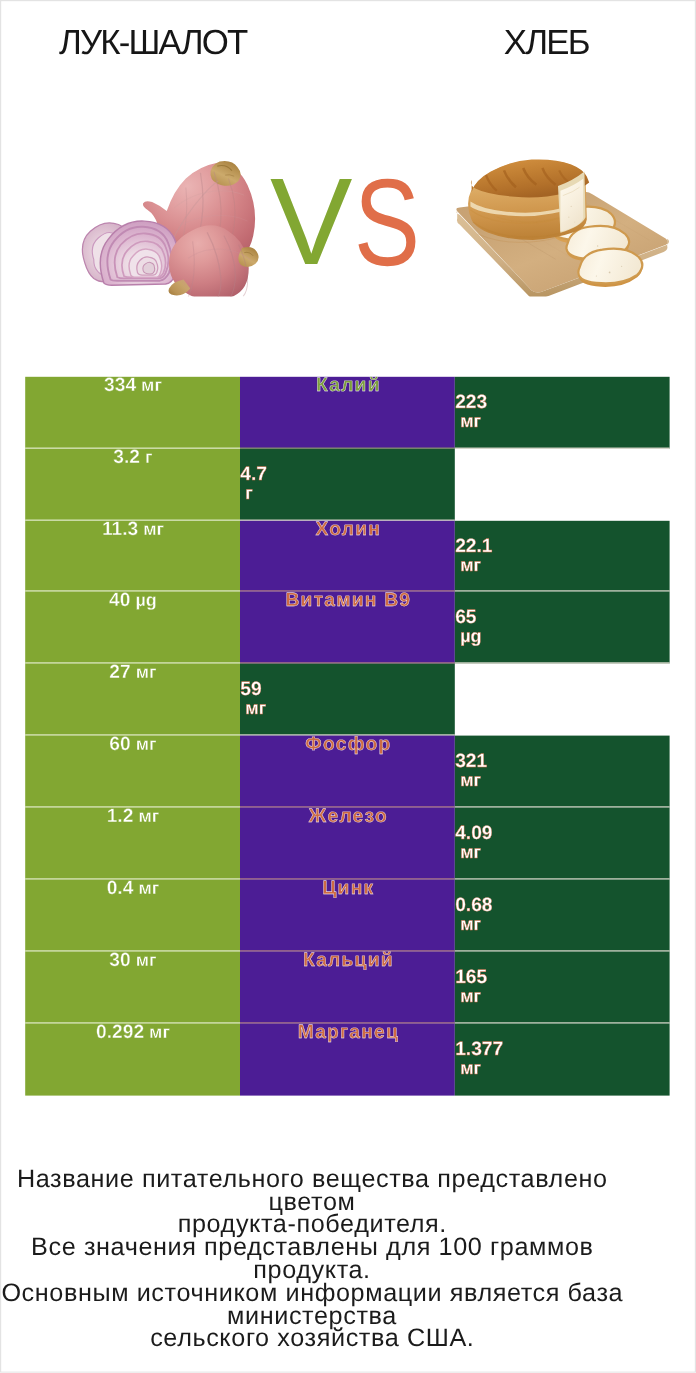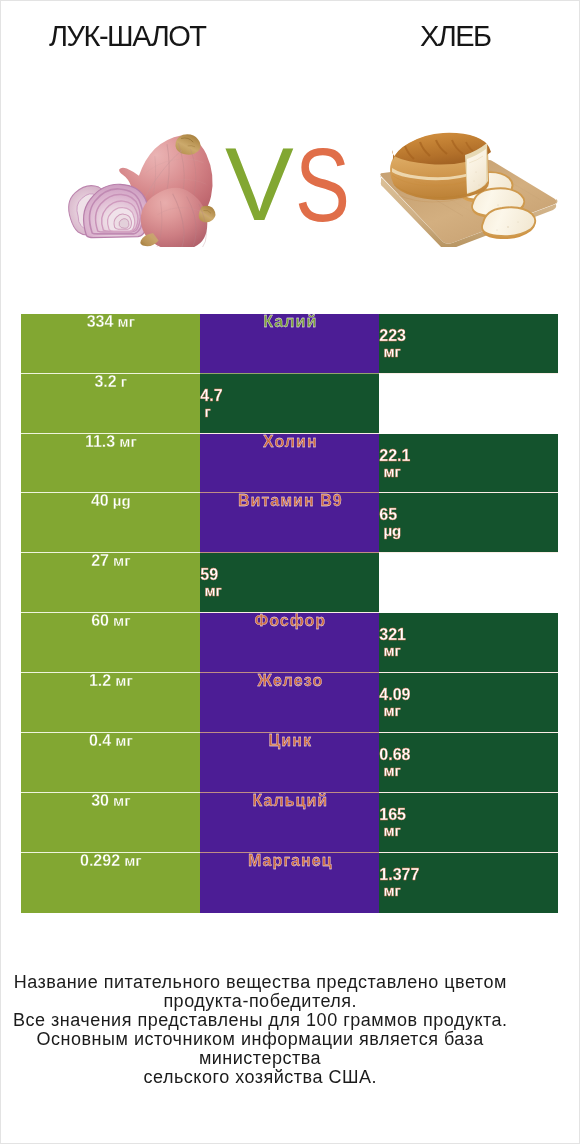--- a/index.html
+++ b/index.html
@@ -46,21 +46,21 @@
   .cell .unit { font-size:15px; }
   .cell.left  { background:#82A732; color:#ffffff; -webkit-text-stroke:0.3px #82A732; border-bottom:1px solid #EEF4DC; }
   .cell.mid   { background:#4c1d95; border-bottom:1px solid #C08D84; }
   .cell.right { background:#14532d; color:#ffffff; -webkit-text-stroke:0.3px #E06E49; border-bottom:1px solid #FBEDE6;flex-direction:column; }
   .row:last-child .cell { border-bottom:none; }
   .mid.win-left  { color:#7D9E3E; border-bottom-color:#93A46C !important; }
   .mid.win-right { color:#CE6B43; border-bottom-color:#C08D84 !important; }
 
   
   .footer { position:absolute; left:0; top:973px; width:520px;
-            text-align:center; font-size:18px; line-height:19.05px; color:#1b1b1b;
+            text-align:center; font-size:21px; line-height:19.05px; color:#1b1b1b;
             letter-spacing:0.5px; }
   .footer div { text-indent:0.5px; }
 </style>
 </head>
 <body>
 
 <div class="page">
 
   <div class="page-border"></div>
 

